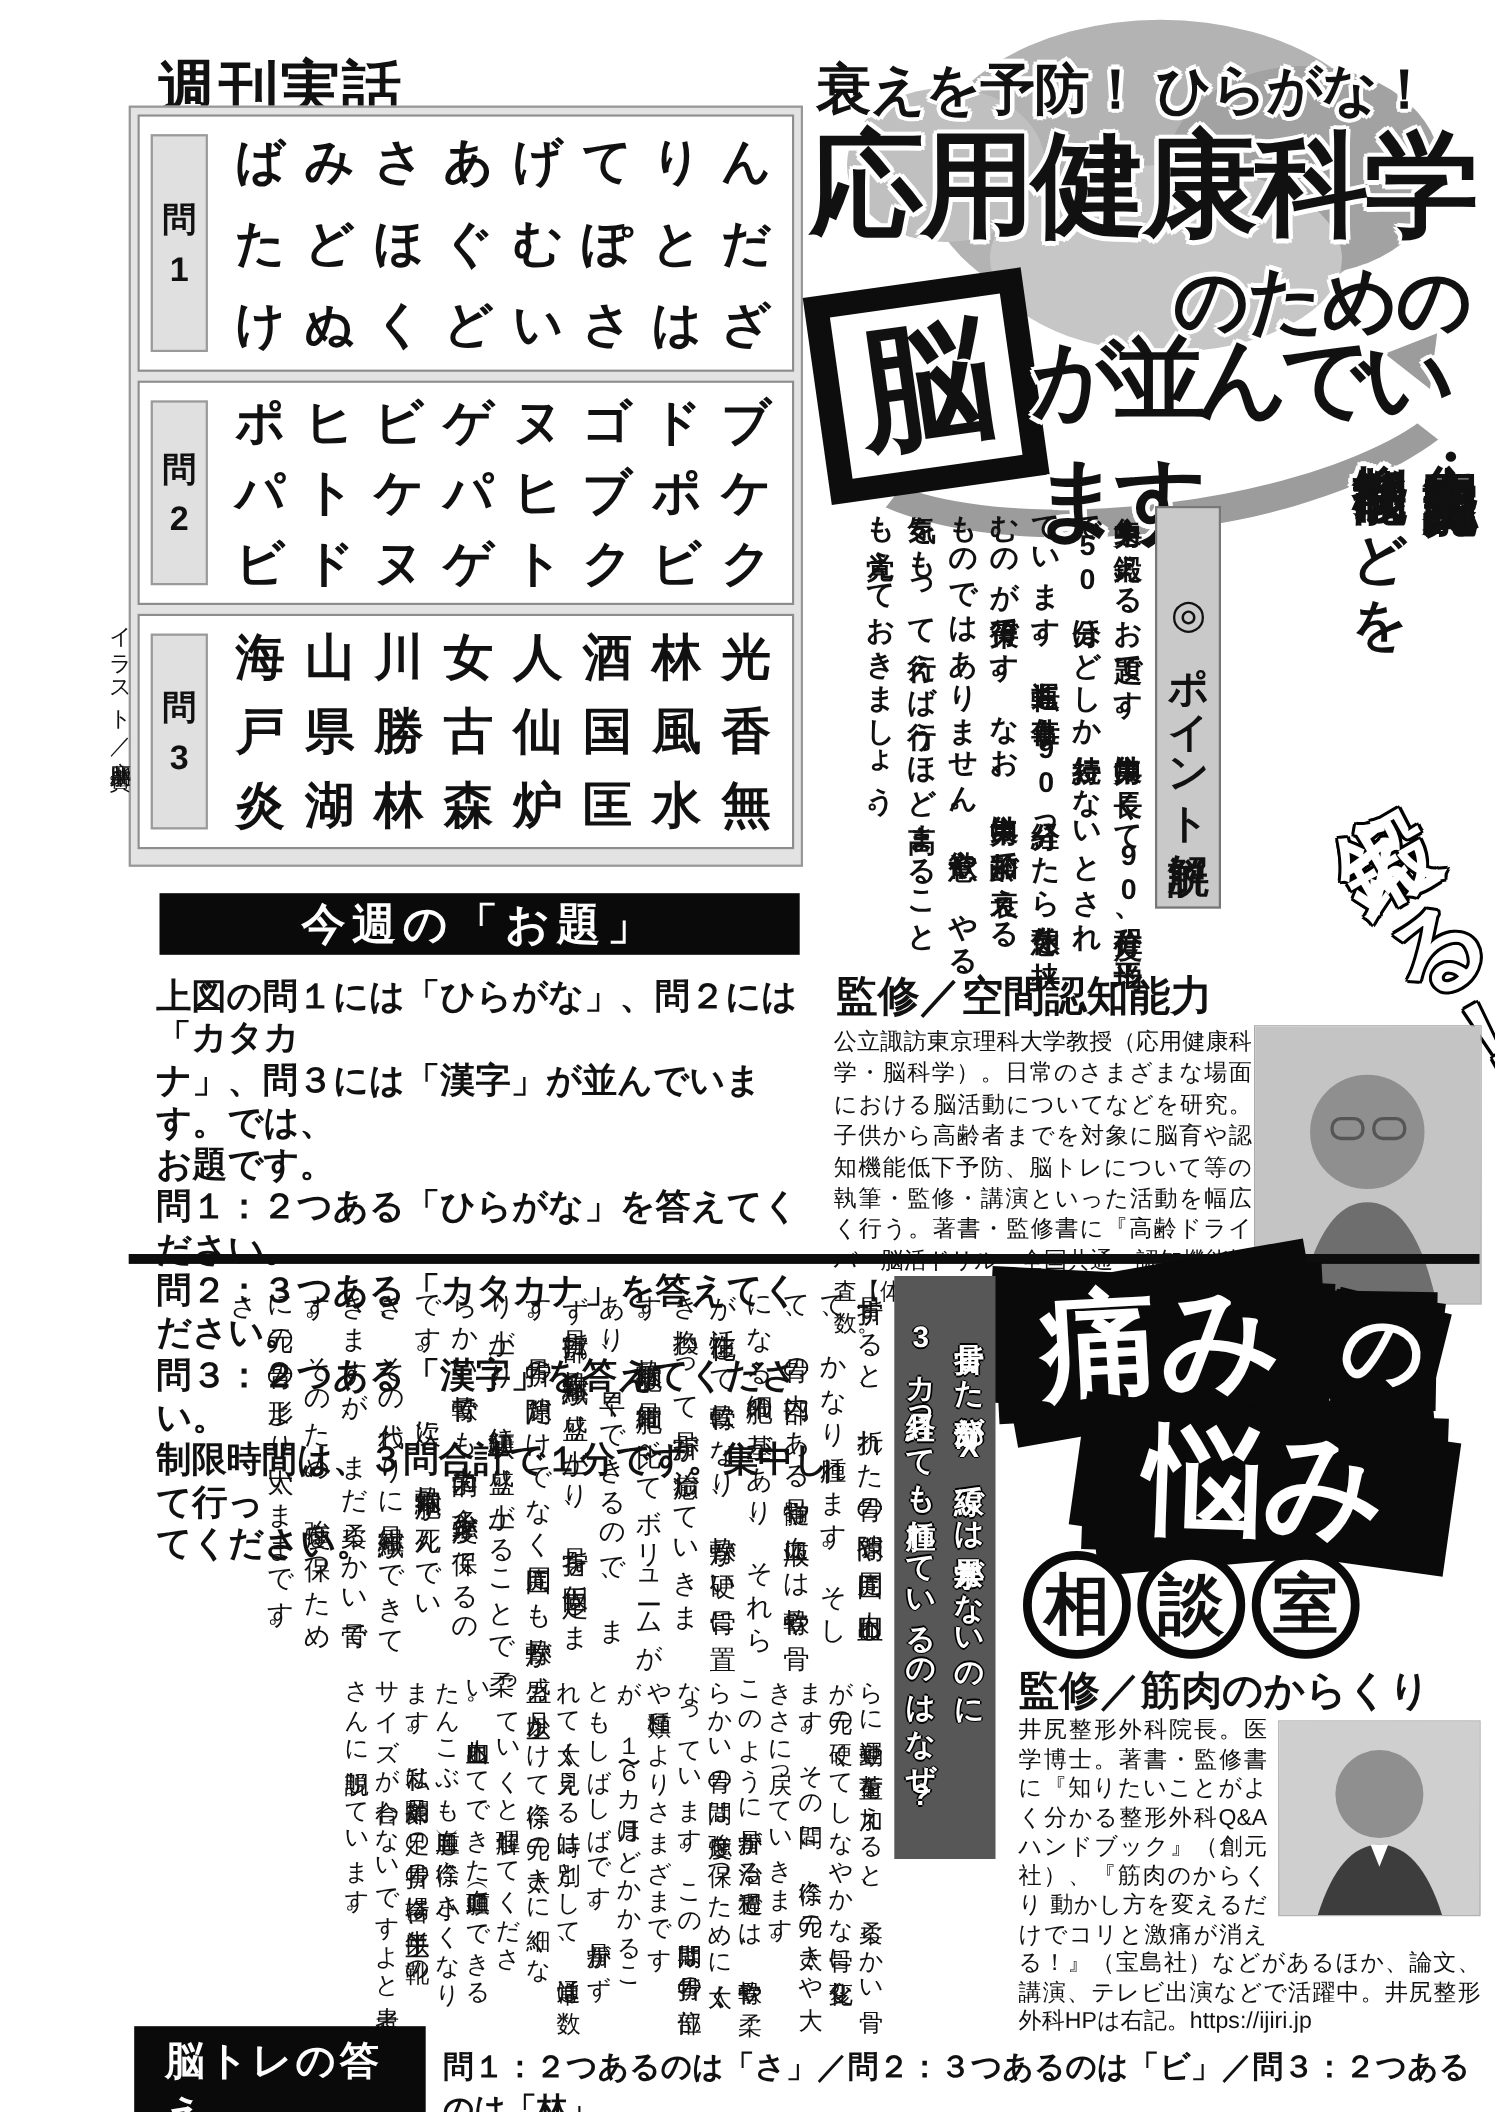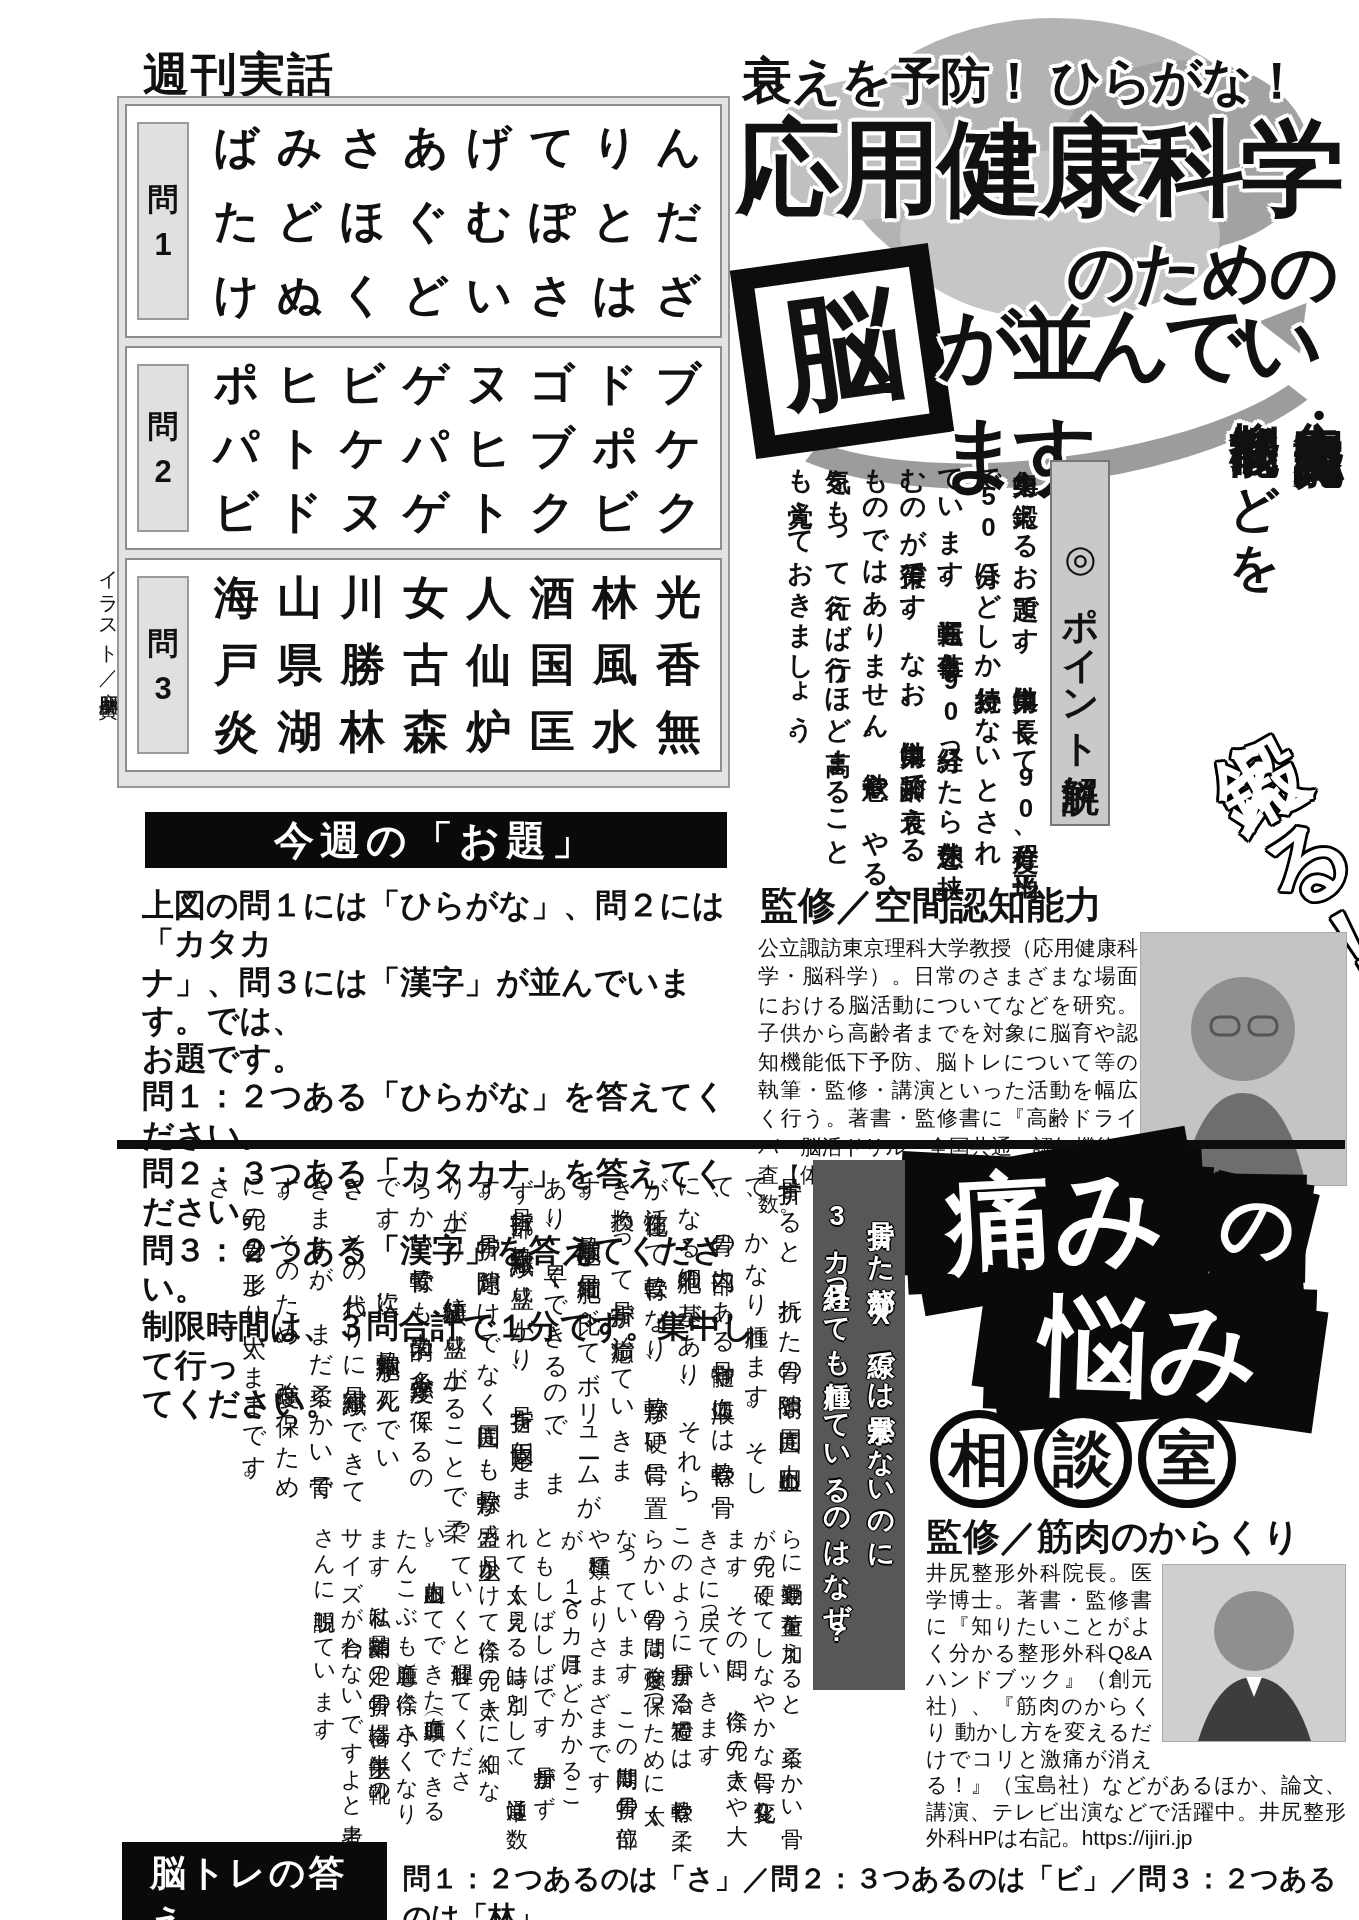--- a/index.html
+++ b/index.html
@@ -7,21 +7,21 @@
        font-family:"Liberation Sans","DejaVu Sans",sans-serif;color:#111;}
   .abs{position:absolute;}
   .v{writing-mode:vertical-rl;text-orientation:upright;}
   .ow{text-shadow:4px 0 0 #fff,-4px 0 0 #fff,0 4px 0 #fff,0 -4px 0 #fff,
       3px 3px 0 #fff,-3px 3px 0 #fff,3px -3px 0 #fff,-3px -3px 0 #fff;}
   .ob{text-shadow:3px 0 0 #000,-3px 0 0 #000,0 3px 0 #000,0 -3px 0 #000,
       2px 2px 0 #000,-2px -2px 0 #000,2px -2px 0 #000,-2px 2px 0 #000;}
   .serif{font-family:"Liberation Serif","DejaVu Serif",serif;}
 
   
-  .mag-title{left:143px;top:44px;font-size:46px;font-weight:900;letter-spacing:2px;}
+  .mag-title{left:143px;top:44px;font-size:54px;font-weight:900;letter-spacing:2px;}
   .frame{left:117px;top:96px;width:609px;height:688px;border:2px solid #979797;
          background:#e3e3e3;}
   .pbox{position:absolute;left:6px;right:6px;background:#fff;border:2px solid #8d8d8d;
         display:flex;}
   .pbox1{top:6px;height:230px;}
   .pbox2{top:248px;height:200px;}
   .pbox3{top:460px;height:210px;}
   .plabel{width:48px;margin:16px 6px 16px 10px;background:#e0e0e0;border:2px solid #9a9a9a;
           display:flex;flex-direction:column;align-items:center;justify-content:center;
           gap:6px;font-weight:800;font-size:31px;flex:none;}

